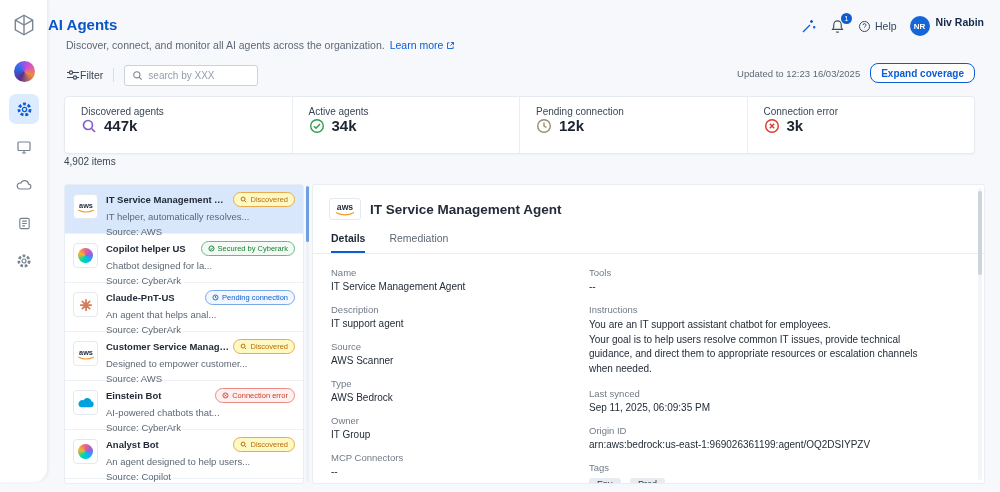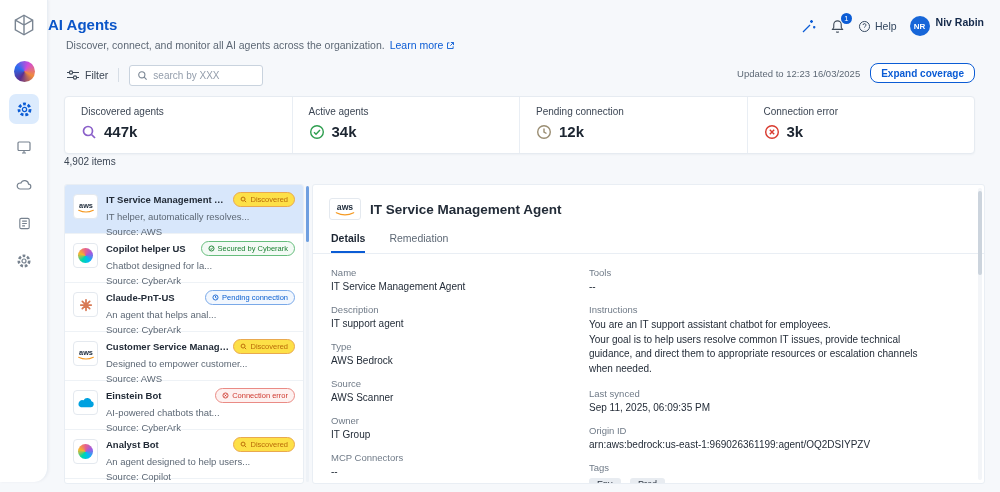--- a/index.html
+++ b/index.html
@@ -27,54 +27,54 @@
   .bell-badge{position:absolute;top:-6px;right:-7px;background:#0b5cd5;color:#fff;font-size:7.5px;
     min-width:11px;height:11px;border-radius:6px;display:flex;align-items:center;justify-content:center;padding:0 2px}
   .help{display:flex;align-items:flex-start;gap:4px;color:#33475f;font-size:10.5px;cursor:pointer}
   .user{display:flex;align-items:flex-start;gap:6px;cursor:pointer}
   .avatar{width:20px;height:20px;border-radius:50%;background:#1766d8;color:#fff;font-size:8px;font-weight:700;
     display:flex;align-items:center;justify-content:center}
   .user-name{font-size:10.5px;font-weight:700;color:#14294a}
 
   
   .filter-row{position:absolute;left:66px;top:64px;height:22px;display:flex;align-items:center;gap:10px}
-  .filter-btn{display:flex;gap:5px;align-items:center;font-size:10.5px;color:#3c4654;cursor:pointer}
+  .filter-btn{display:flex;align-items:center;font-size:10.5px;color:#3c4654;cursor:pointer}
   .vdiv{width:1px;height:14px;background:#d7dee6}
   .search-box{display:flex;align-items:center;gap:5px;width:134px;height:21px;border:1px solid #c9d3de;
     border-radius:3px;padding:0 7px;background:#fff}
   .search-box input{border:none;outline:none;width:100px;font-size:10px;color:#3c4654;font-family:"Liberation Sans",sans-serif}
   .search-box input::placeholder{color:#939dab}
   .right-controls{position:absolute;right:25px;top:63px;display:flex;align-items:center;gap:10px}
   .updated{font-size:9.5px;color:#5d6875}
   .expand-btn{border:1px solid #0b5cd5;color:#0b5cd5;background:#fff;font-size:10px;font-weight:600;
     padding:3.5px 10px;border-radius:8px;cursor:pointer;font-family:"Liberation Sans",sans-serif}
 
   
   .stats{position:absolute;left:64px;right:25px;top:96px;height:58px;background:#fff;border:1px solid #e6ebf1;
     border-radius:4px;display:flex;box-shadow:0 1px 2px rgba(20,40,80,.04)}
-  .stat{flex:1;padding:9px 16px;border-right:1px solid #e9eef4;display:flex;flex-direction:column;gap:6px}
+  .stat{flex:1;padding:9px 16px;border-right:1px solid #e9eef4;display:flex;flex-direction:column;gap:0}
   .stat:last-child{border-right:none}
   .stat-label{font-size:10px;color:#3c4654}
   .stat-value{display:flex;align-items:center;gap:7px;font-size:15px;font-weight:700;color:#1c2531}
 
   .items-count{position:absolute;left:64px;top:156px;font-size:10px;color:#3c4654}
 
   
   .agent-list{position:absolute;left:64px;top:184px;width:240px;bottom:8px;background:#fff;
     border:1px solid #e9eef4;border-radius:3px;overflow:hidden}
   .agent-item{height:49px;display:flex;gap:8px;padding:7px 8px;border-bottom:1px solid #eef2f6;cursor:pointer;background:#fff}
   .agent-item.selected{background:#d8e7fb}
   .agent-logo{width:25px;height:25px;background:#fff;border:1px solid #e4e9ef;border-radius:4px;flex:none;
     display:flex;align-items:center;justify-content:center;margin-top:2px}
   .agent-body{flex:1;min-width:0}
   .agent-row1{display:flex;align-items:center;gap:4px}
   .agent-name{font-size:9.5px;font-weight:700;color:#222b37;white-space:nowrap;overflow:hidden;text-overflow:ellipsis;flex:1}
   .badge{flex:none;display:inline-flex;align-items:center;gap:3px;font-size:7.5px;border-radius:9px;
     padding:1.5px 6px;border:1px solid;line-height:1.3}
-  .b-discovered{color:#b96a08;border-color:#e9a94f;background:#fde047}
+  .b-discovered{color:#b96a08;border-color:#e9a94f;background:#fef9c3}
   .b-secured{color:#1d8234;border-color:#67bd7d;background:#f3faf5}
   .b-pending{color:#0b5fd0;border-color:#7aa9e8;background:#f2f7fe}
   .b-error{color:#cf3a30;border-color:#ea8b85;background:#fdf1f0}
   .agent-desc,.agent-source{font-size:9.5px;color:#5d6875;white-space:nowrap;overflow:hidden;text-overflow:ellipsis;margin-top:4px}
 
   .list-scroll-track{position:absolute;left:306px;top:186px;bottom:10px;width:3px;background:#eef2f7;border-radius:2px}
   .list-scroll-thumb{position:absolute;left:306px;top:186px;width:3px;height:56px;background:#6f9fe0;border-radius:2px;cursor:grab}
 
   
   .details{position:absolute;left:312px;right:15px;top:184px;bottom:8px;background:#fff;
@@ -410,26 +410,26 @@
     <div class="det-col-left">
       <div class="field">
         <div class="f-label">Name</div>
         <div class="f-value">IT Service Management Agent</div>
       </div>
       <div class="field">
         <div class="f-label">Description</div>
         <div class="f-value">IT support agent</div>
       </div>
       <div class="field">
+        <div class="f-label">Source</div>
+        <div class="f-value">AWS Scanner</div>
+      </div>
+      <div class="field">
         <div class="f-label">Type</div>
         <div class="f-value">AWS Bedrock</div>
-      </div>
-      <div class="field">
-        <div class="f-label">Source</div>
-        <div class="f-value">AWS Scanner</div>
       </div>
       <div class="field">
         <div class="f-label">Owner</div>
         <div class="f-value">IT Group</div>
       </div>
       <div class="field">
         <div class="f-label">MCP Connectors</div>
         <div class="f-value">--</div>
       </div>
     </div>

